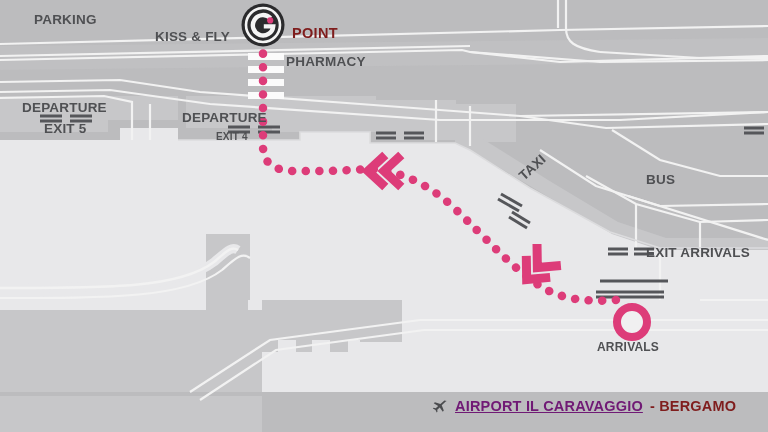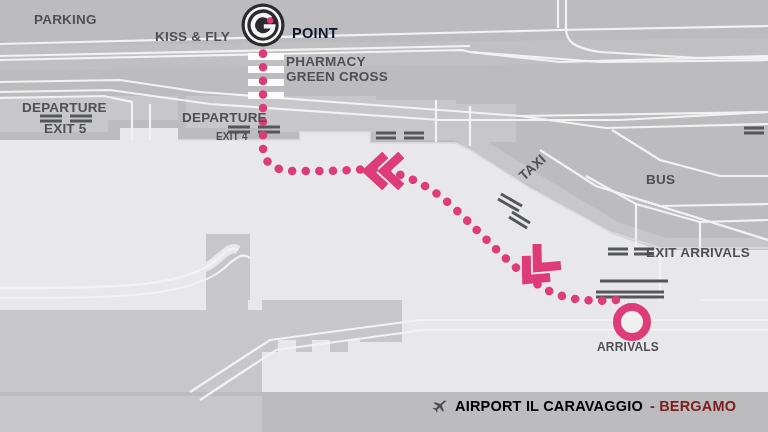--- a/index.html
+++ b/index.html
@@ -37,31 +37,31 @@
   }
   #goopti-block{position:absolute;left:240px;top:2px;width:220px;height:46px;}
   #goopti-mark{position:absolute;left:0;top:0;width:46px;height:46px;}
   #goopti-name{
     position:absolute;left:52px;top:1px;
     font-size:19px;font-weight:bold;color:#333436;
     font-family:"Liberation Sans",sans-serif;letter-spacing:.1px;
   }
   #goopti-sub{
     position:absolute;left:52px;top:23px;
-    font-size:14.5px;font-weight:bold;color:#0f172a;
+    font-size:14.5px;font-weight:bold;color:#7f1d1d;
     font-family:"Liberation Sans",sans-serif;letter-spacing:.3px;
   }
   #footer-brand{
     position:absolute;left:432px;top:398px;
     display:flex;align-items:center;gap:7px;
     font-size:14.5px;font-weight:bold;
     font-family:"Liberation Sans",sans-serif;
   }
   #footer-plane{display:block;width:16px;height:16px;}
-  #footer-airport{color:#000000;letter-spacing:.2px;}
+  #footer-airport{color:#701a75;letter-spacing:.2px;text-decoration:underline;}
   #footer-city{color:#7f1d1d;letter-spacing:.2px;}
 </style>
 </head>
 <body>
 
 <div id="map-root">
 
   <svg id="map-svg" viewBox="0 0 768 432">
 
     <rect x="0" y="0" width="768" height="432" fill="#bcbcbe"></rect>
@@ -209,21 +209,20 @@
       <circle cx="23" cy="23" r="17" fill="none" stroke="#f4f4f4" stroke-width="2.6"></circle>
       <path d="M30.5,16.3 A10.2,10.2 0 1 0 33.2,24.4 L23.8,24.4" fill="none" stroke="#f4f4f4" stroke-width="4.4" stroke-linecap="butt"></path>
       <circle cx="30.2" cy="18.4" r="3.1" fill="#dd3c79"></circle>
     </svg>
     <div id="goopti-sub">POINT</div>
   </div>
 
   <div class="lbl" id="lbl-parking">PARKING</div>
   <div class="lbl" id="lbl-kissfly">KISS &amp; FLY</div>
   <div class="lbl" id="lbl-pharmacy">PHARMACY</div>
-  <div class="lbl" id="lbl-greencross">GREEN CROSS</div>
   <div class="lbl" id="lbl-dep5">DEPARTURE</div>
   <div class="lbl" id="lbl-exit5">EXIT 5</div>
   <div class="lbl" id="lbl-dep4">DEPARTURE</div>
   <div class="lbl" id="lbl-exit4">EXIT 4</div>
   <div class="lbl" id="lbl-taxi">TAXI</div>
   <div class="lbl" id="lbl-bus">BUS</div>
   <div class="lbl" id="lbl-exitarr">EXIT ARRIVALS</div>
   <div class="lbl" id="lbl-arrivals">ARRIVALS</div>
 
   <div id="footer-brand">

